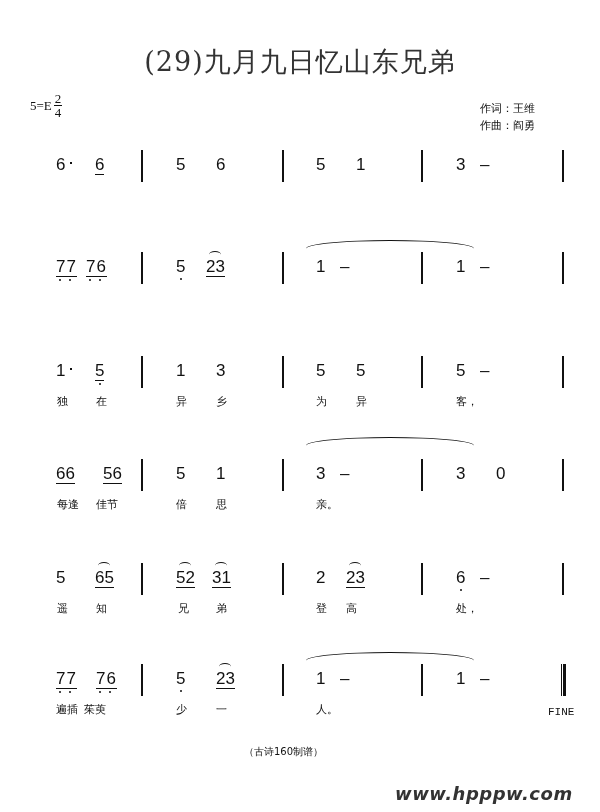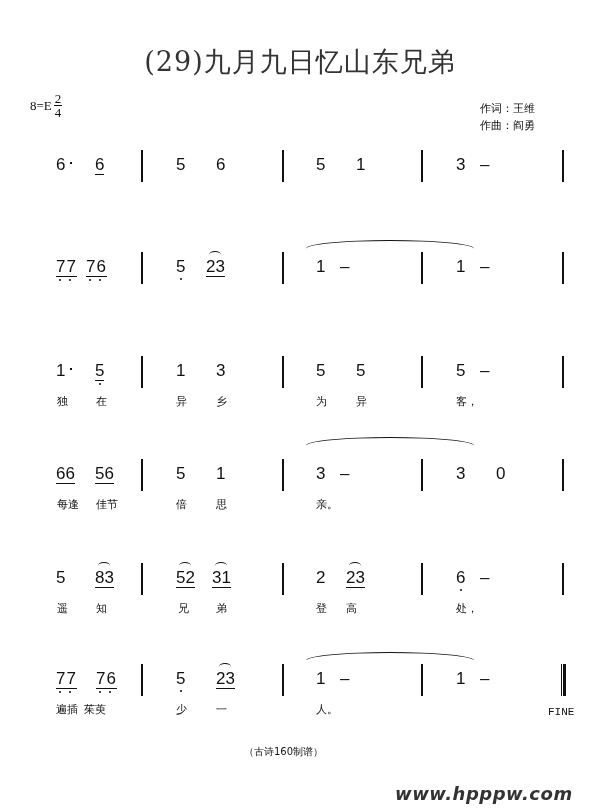--- a/index.html
+++ b/index.html
@@ -22,21 +22,21 @@
   .fine { position: absolute; font-family: "Liberation Mono", monospace; font-size: 11px; }
   .footer { position: absolute; top: 745px; left: 244px; font-size: 10px; }
   .wm { position: absolute; top: 783px; left: 395px; font-family: "DejaVu Sans", sans-serif; font-weight: bold; font-style: italic; font-size: 18px; color: #333; letter-spacing: 0.5px; }
 </style>
 </head>
 <body>
 
 <div class="title">(29)九月九日忆山东兄弟</div>
 
 <div class="key">
-  <span>8=E</span>
+  <span>5=E</span>
   <span class="frac">
     <span class="num">2</span>
     <span>4</span>
   </span>
 </div>
 
 <div class="credits">
   <div>作词：王维</div>
   <div>作曲：阎勇</div>
 </div>
@@ -109,21 +109,21 @@
   <span class="lyric" style="left:176px">异</span>
   <span class="lyric" style="left:216px">乡</span>
   <span class="lyric" style="left:316px">为</span>
   <span class="lyric" style="left:356px">异</span>
   <span class="lyric" style="left:456px">客，</span>
 </div>
 
 <div class="row" style="top:459px">
   <div class="tie" style="left:306px;width:168px;top:-22px"></div>
   <span class="note ul" style="left:56px">66</span>
-  <span class="note ul" style="left:95px">56</span>
+  <span class="note ul" style="left:103px">56</span>
   <div class="bar" style="left:141px"></div>
   <span class="note" style="left:176px">5</span>
   <span class="note" style="left:216px">1</span>
   <div class="bar" style="left:282px"></div>
   <span class="note" style="left:316px">3</span>
   <span class="note" style="left:340px">–</span>
   <div class="bar" style="left:421px"></div>
   <span class="note" style="left:456px">3</span>
   <span class="note" style="left:496px">0</span>
   <div class="bar" style="left:562px"></div>
@@ -131,21 +131,21 @@
   <span class="lyric" style="left:96px">佳节</span>
   <span class="lyric" style="left:176px">倍</span>
   <span class="lyric" style="left:216px">思</span>
   <span class="lyric" style="left:316px">亲。</span>
 </div>
 
 <div class="row" style="top:563px">
   <span class="note" style="left:56px">5</span>
   <span class="note ul" style="left:95px">
     <span class="arc-small"></span>
-    <span>83</span>
+    <span>65</span>
   </span>
   <div class="bar" style="left:141px"></div>
   <span class="note ul" style="left:176px">
     <span class="arc-small"></span>
     <span>52</span>
   </span>
   <span class="note ul" style="left:212px">
     <span class="arc-small"></span>
     <span>31</span>
   </span>

